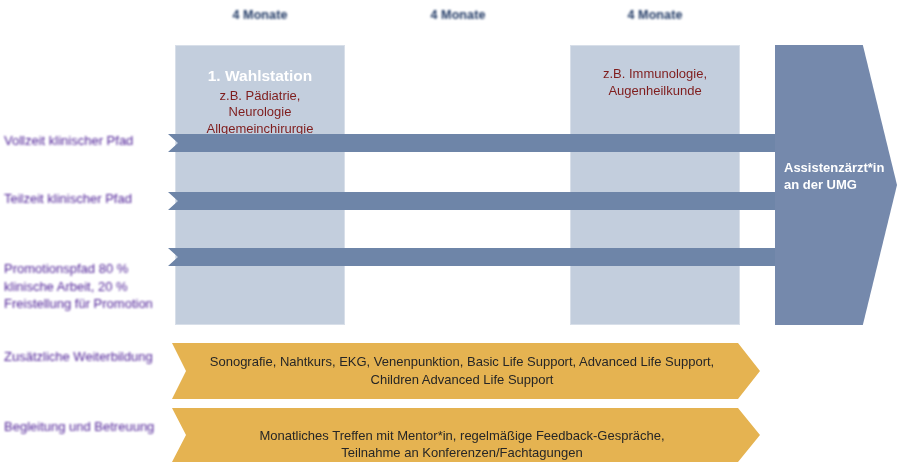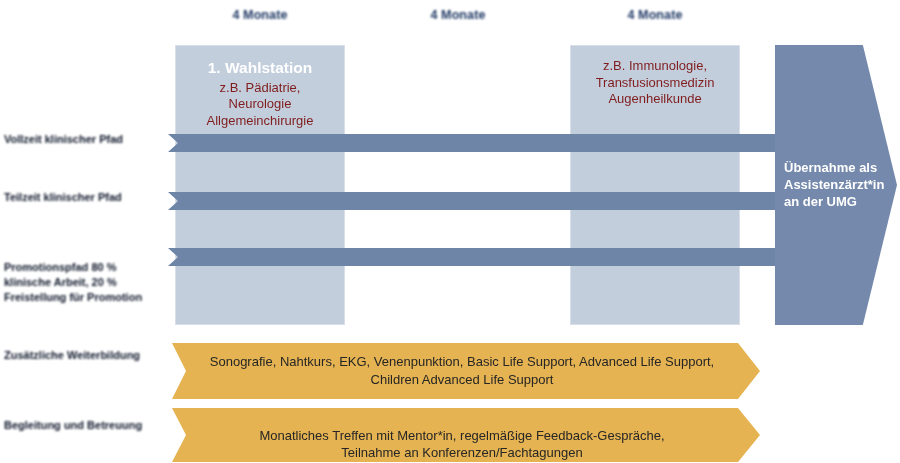--- a/index.html
+++ b/index.html
@@ -37,21 +37,21 @@
   .station-card {
     position: absolute;
     top: 45px;
     width: 170px;
     height: 280px;
     background: #C3CEDD;
     border: 1px solid #d8dfe9;
     box-sizing: border-box;
   }
   .station-inner {
-    padding-top: 12px;
+    padding-top: 20px;
     text-align: center;
     line-height: 1.28;
   }
   .station-title {
     font-size: 15.5px;
     font-weight: bold;
     color: #ffffff;
     display: block;
     margin-bottom: 2px;
   }
@@ -72,23 +72,23 @@
   }
   .path-bar.b1 { top: 134px; }
   .path-bar.b2 { top: 192px; }
   .path-bar.b3 { top: 248px; }
 
   
   .row-label {
     position: absolute;
     left: 4px;
     width: 162px;
-    font-size: 11px;
-    font-weight: bold;
-    color: #0f172a;
+    font-size: 13px;
+    font-weight: normal;
+    color: #4c1d95;
     line-height: 1.35;
     filter: blur(0.85px);
   }
   .row-label.r1 { top: 132px; }
   .row-label.r2 { top: 190px; }
   .row-label.r3 { top: 260px; }
   .row-label.r4 { top: 348px; }
   .row-label.r5 { top: 418px; }
 
   
@@ -151,38 +151,36 @@
       <span class="station-sub">z.B. Pädiatrie,</span>
       <span class="station-sub">Neurologie</span>
       <span class="station-sub">Allgemeinchirurgie</span>
     </div>
   </div>
 
 
   <div class="station-card" style="left:570px;">
     <div class="station-inner">
       <span class="station-sub">z.B. Immunologie,</span>
-      <span class="station-sub">Transfusionsmedizin</span>
       <span class="station-sub">Augenheilkunde</span>
     </div>
   </div>
 
   <div class="path-bar b1"></div>
   <div class="path-bar b2"></div>
   <div class="path-bar b3"></div>
 
   <div class="row-label r1">Vollzeit klinischer Pfad</div>
   <div class="row-label r2">Teilzeit klinischer Pfad</div>
   <div class="row-label r3">Promotionspfad 80 % klinische Arbeit, 20 % Freistellung für Promotion</div>
   <div class="row-label r4">Zusätzliche Weiterbildung</div>
   <div class="row-label r5">Begleitung und Betreuung</div>
 
   <div class="outcome-arrow"></div>
   <div class="outcome-text">
-    <div>Übernahme als</div>
     <div>Assistenzärzt*in</div>
     <div>an der UMG</div>
   </div>
 
   <div class="banner ban1">
     <div class="banner-text">
       <div>Sonografie, Nahtkurs, EKG, Venenpunktion, Basic Life Support, Advanced Life Support,</div>
       <div>Children Advanced Life Support</div>
     </div>
   </div>

